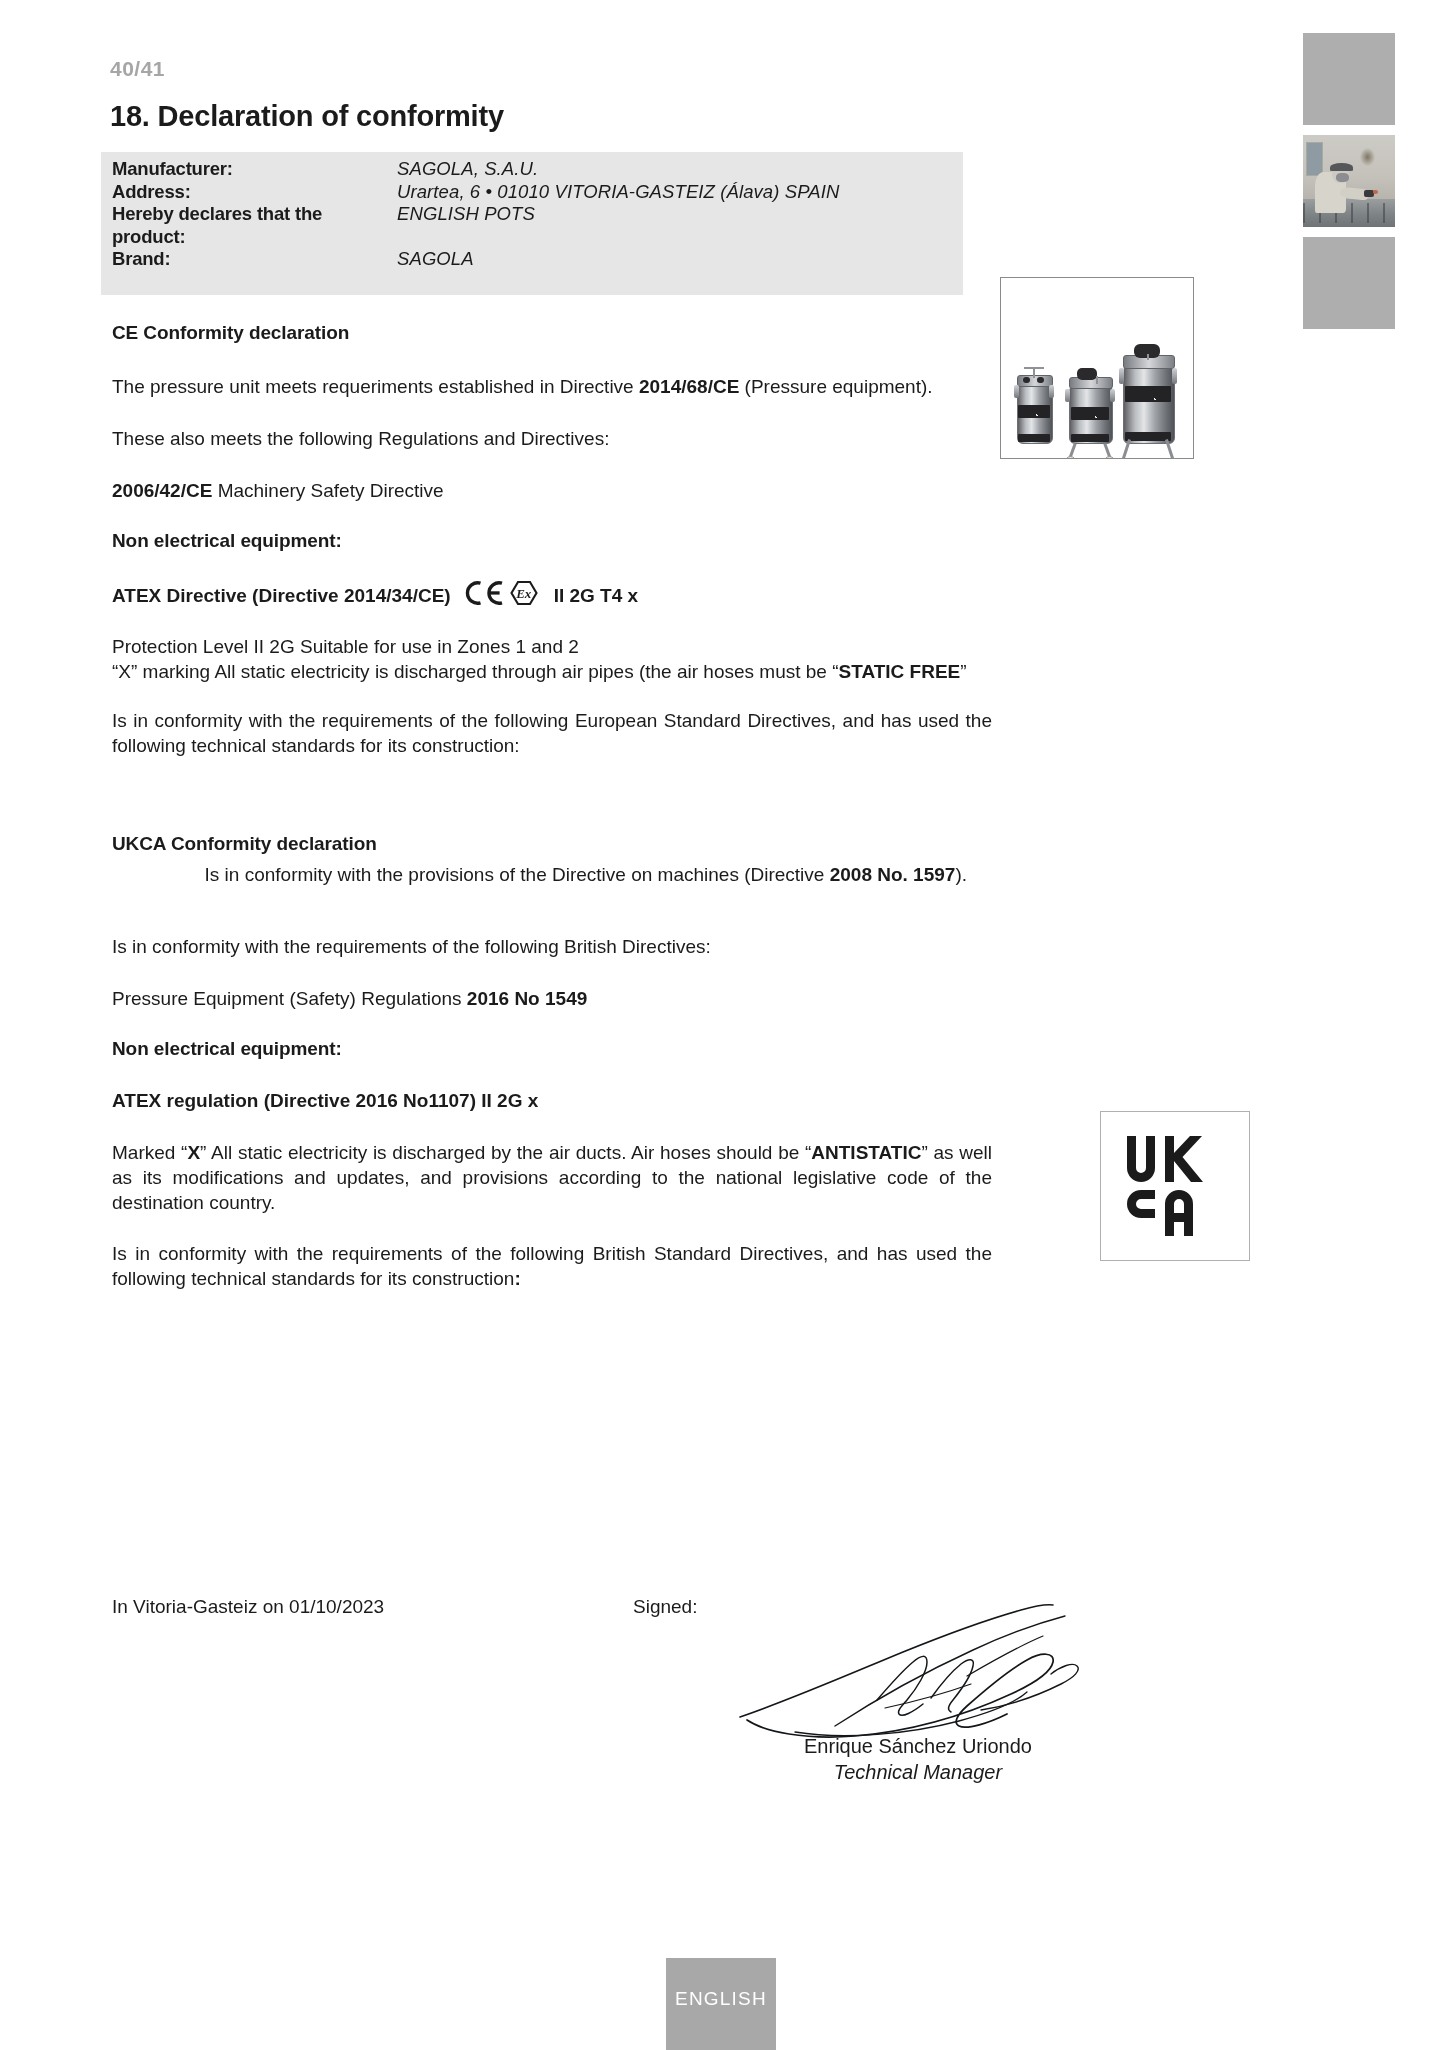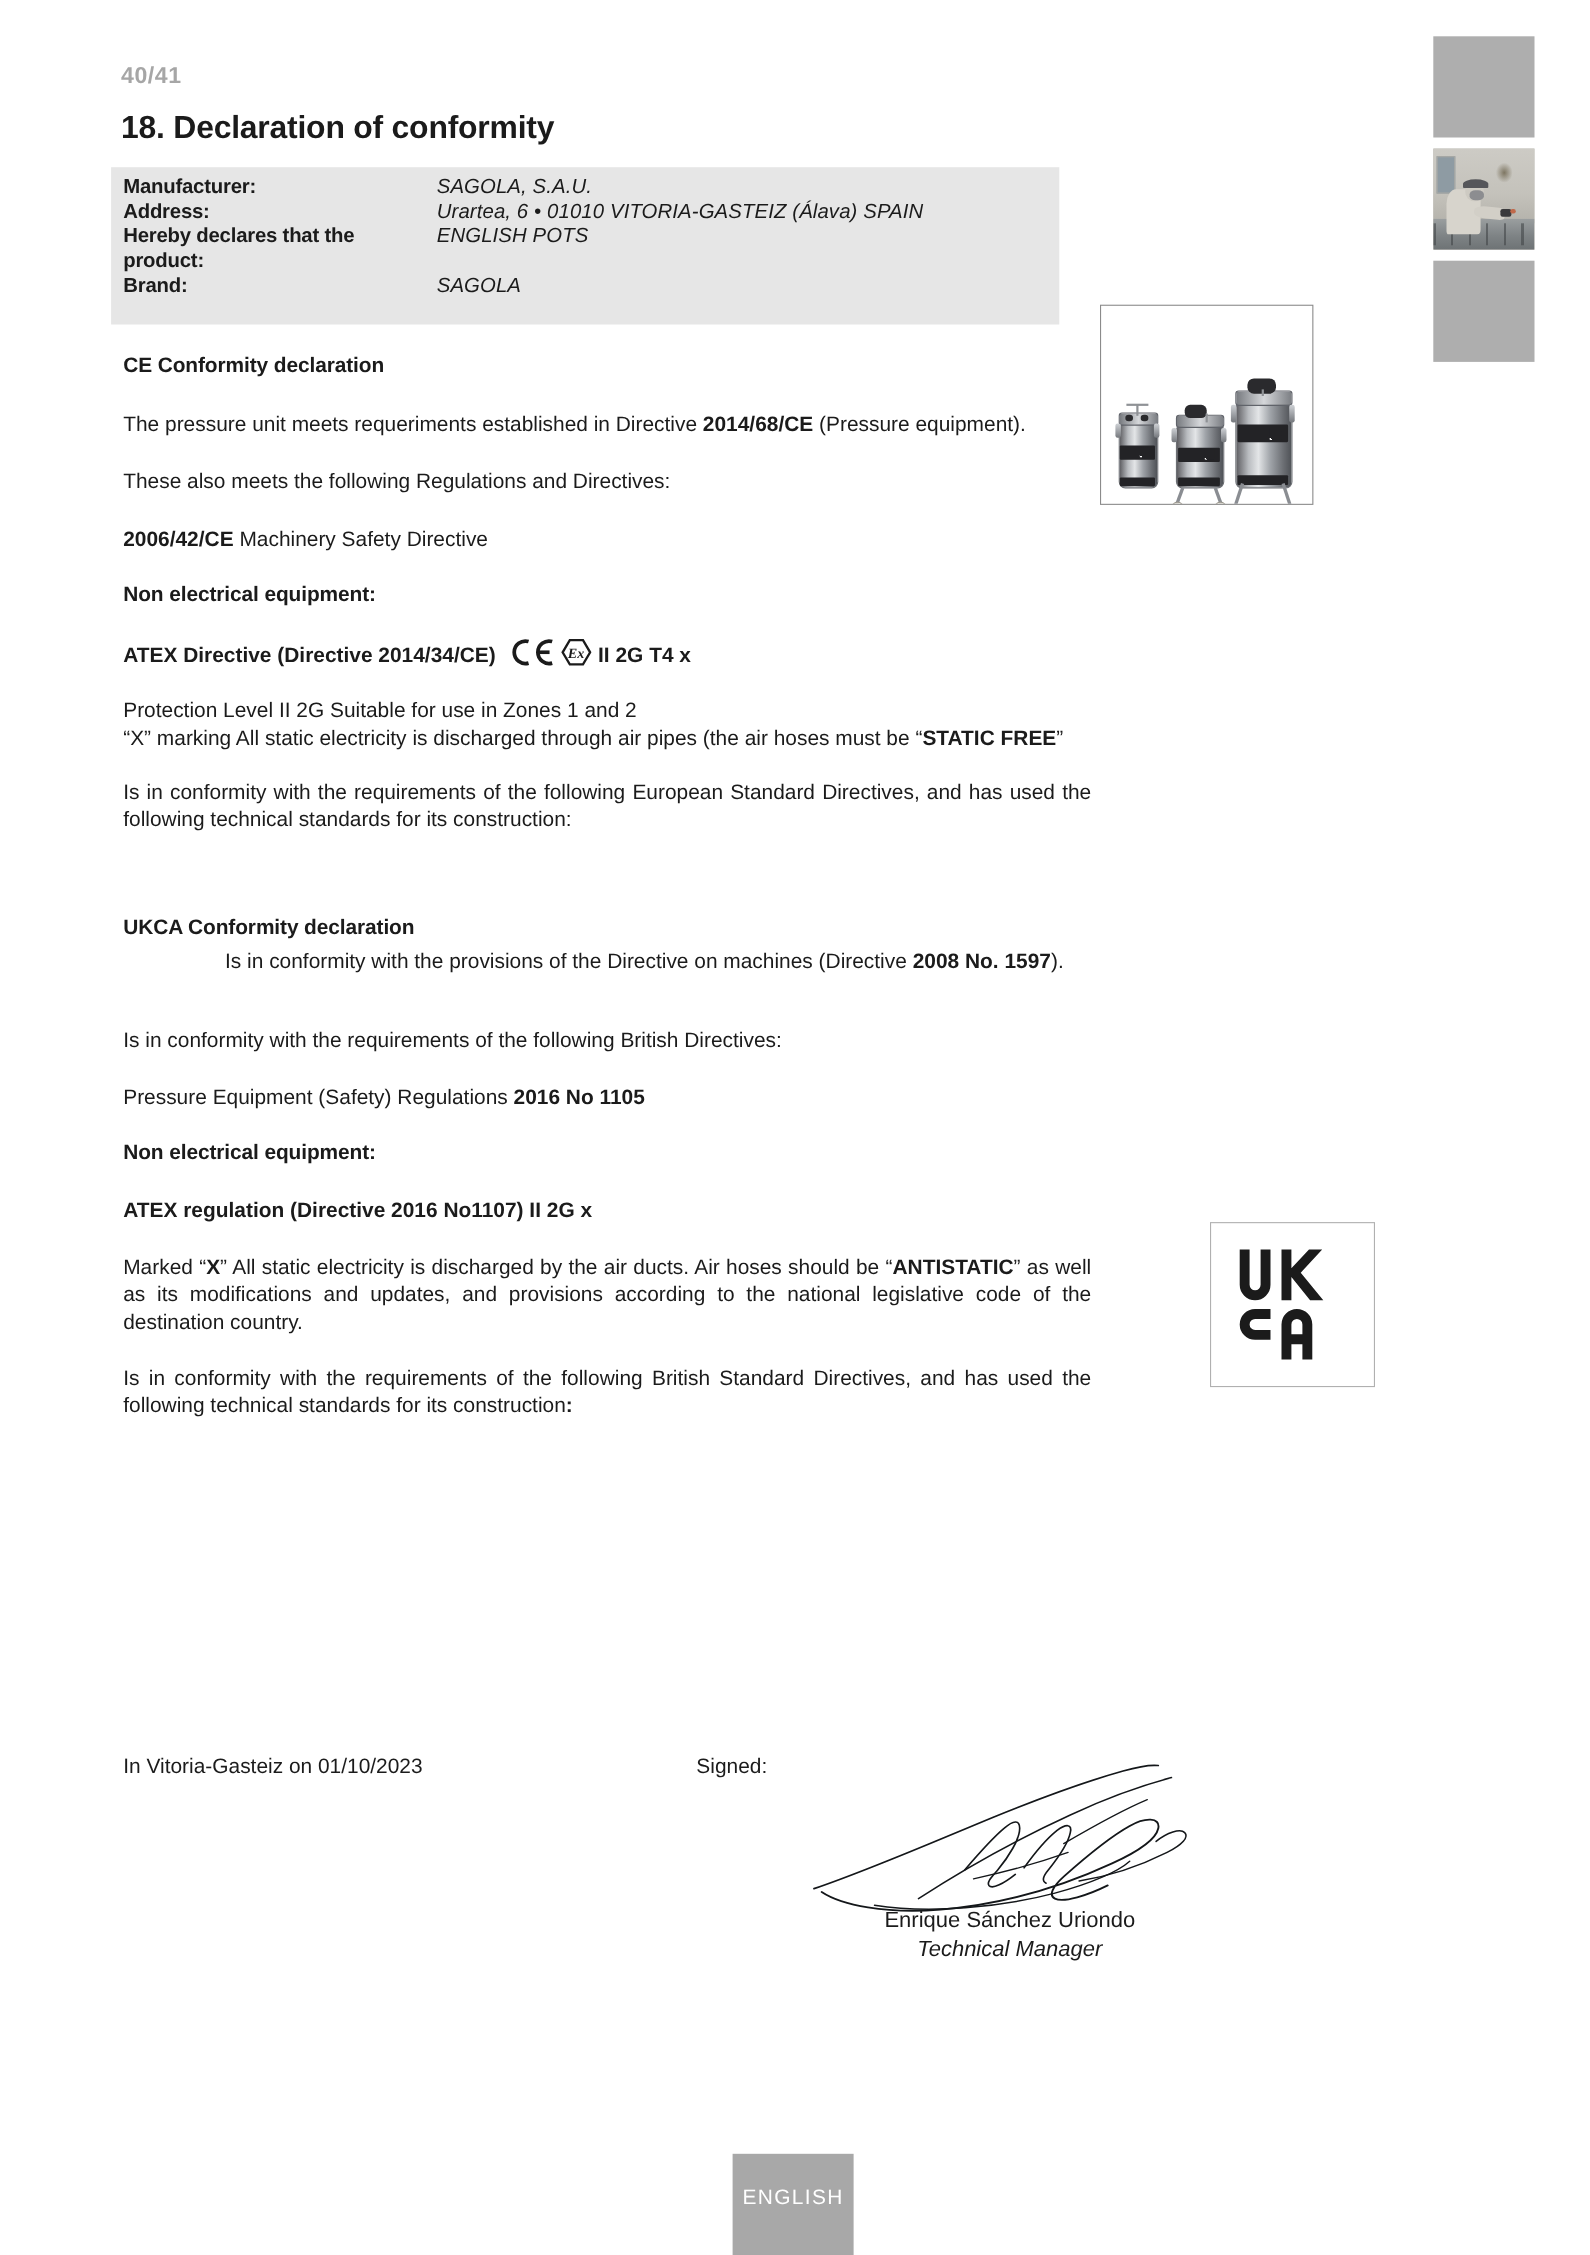--- a/index.html
+++ b/index.html
@@ -249,21 +249,21 @@
   }
   .blk { position: absolute; left: 0; width: 100%; }
   b, strong { font-weight: bold; }
   .justify { text-align: justify; }
 
   
   .mark-row {
     display: inline-flex;
     align-items: center;
     vertical-align: -4px;
-    margin: 0 6px 0 10px;
+    margin: 0 16px 0 10px;
   }
   .ce-mark { display: inline-block; }
   .ex-mark { display: inline-block; margin-left: 3px; }
 
   
   .ukca-box {
     position: absolute;
     left: 1100px;
     top: 1111px;
     width: 148px;
@@ -480,21 +480,21 @@
 
   <div class="blk" style="top:540px;text-align:right;">
     <p class="para"><span>Is in conformity with the provisions of the Directive on machines (Directive </span><b>2008 No. 1597</b><span>).</span></p>
   </div>
 
   <div class="blk" style="top:612px;">
     <p class="para">Is in conformity with the requirements of the following British Directives:</p>
   </div>
 
   <div class="blk" style="top:664px;">
-    <p class="para"><span>Pressure Equipment (Safety) Regulations </span><b>2016 No 1105</b></p>
+    <p class="para"><span>Pressure Equipment (Safety) Regulations </span><b>2016 No 1549</b></p>
   </div>
 
   <div class="blk" style="top:716px;">
     <div class="head3">Non electrical equipment:</div>
   </div>
 
   <div class="blk" style="top:766px;">
     <p class="para"><b>ATEX regulation (</b><b>Directive 2016 No1107</b><b>) II 2G x</b></p>
   </div>
 

